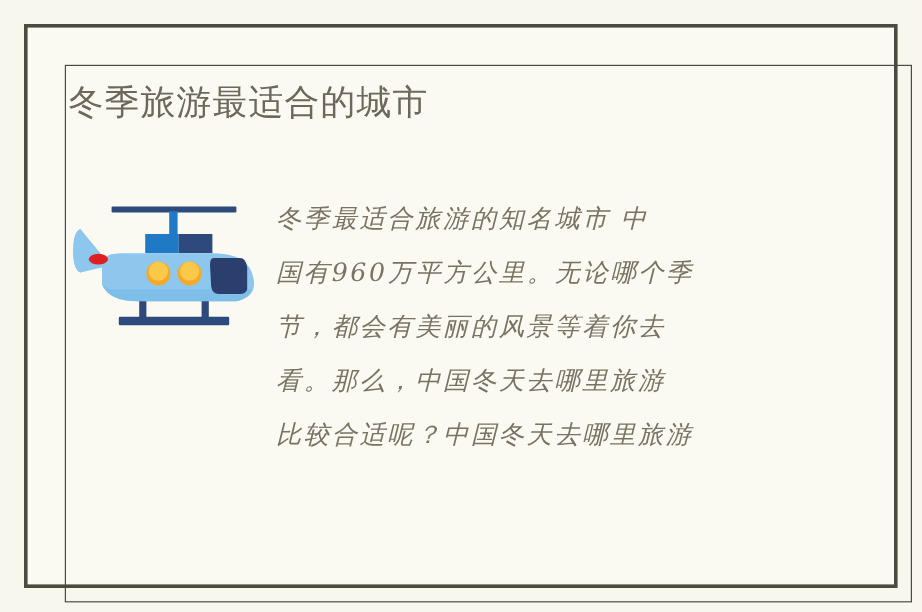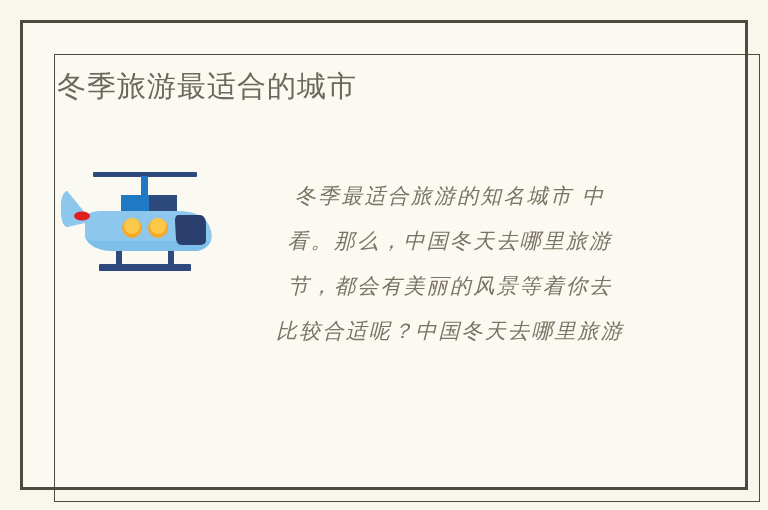--- a/index.html
+++ b/index.html
@@ -78,23 +78,22 @@
   #illustration svg {
     display: block;
     width: 170px;
     height: 115px;
   }
 
   
   #article-text {
     position: absolute;
     left: 185px;
-    top: 14px;
+    top: 0px;
     width: 440px;
-    text-align: center;
   }
   .text-line {
     font-family: "DejaVu Serif", "Liberation Serif", serif;
     font-size: 21px;
     line-height: 45px;
     height: 45px;
     color: #7a7364;
     letter-spacing: 2.2px;
     white-space: nowrap;
     font-style: italic;
@@ -154,19 +153,20 @@
 
         <rect x="61" y="86" width="6" height="14" fill="#2e4a7d"></rect>
         <rect x="113" y="86" width="6" height="14" fill="#2e4a7d"></rect>
 
         <rect x="44" y="99" width="92" height="7" rx="1" fill="#2e4a7d"></rect>
       </svg>
     </div>
 
     <div id="article-text">
       <div class="text-line"> 冬季最适合旅游的知名城市 中</div>
+      <div class="text-line">国有960万平方公里。无论哪个季</div>
+      <div class="text-line">节，都会有美丽的风景等着你去</div>
       <div class="text-line">看。那么，中国冬天去哪里旅游</div>
-      <div class="text-line">节，都会有美丽的风景等着你去</div>
       <div class="text-line">比较合适呢？中国冬天去哪里旅游</div>
     </div>
 
   </div>
 </div>
 
 </body></html>

